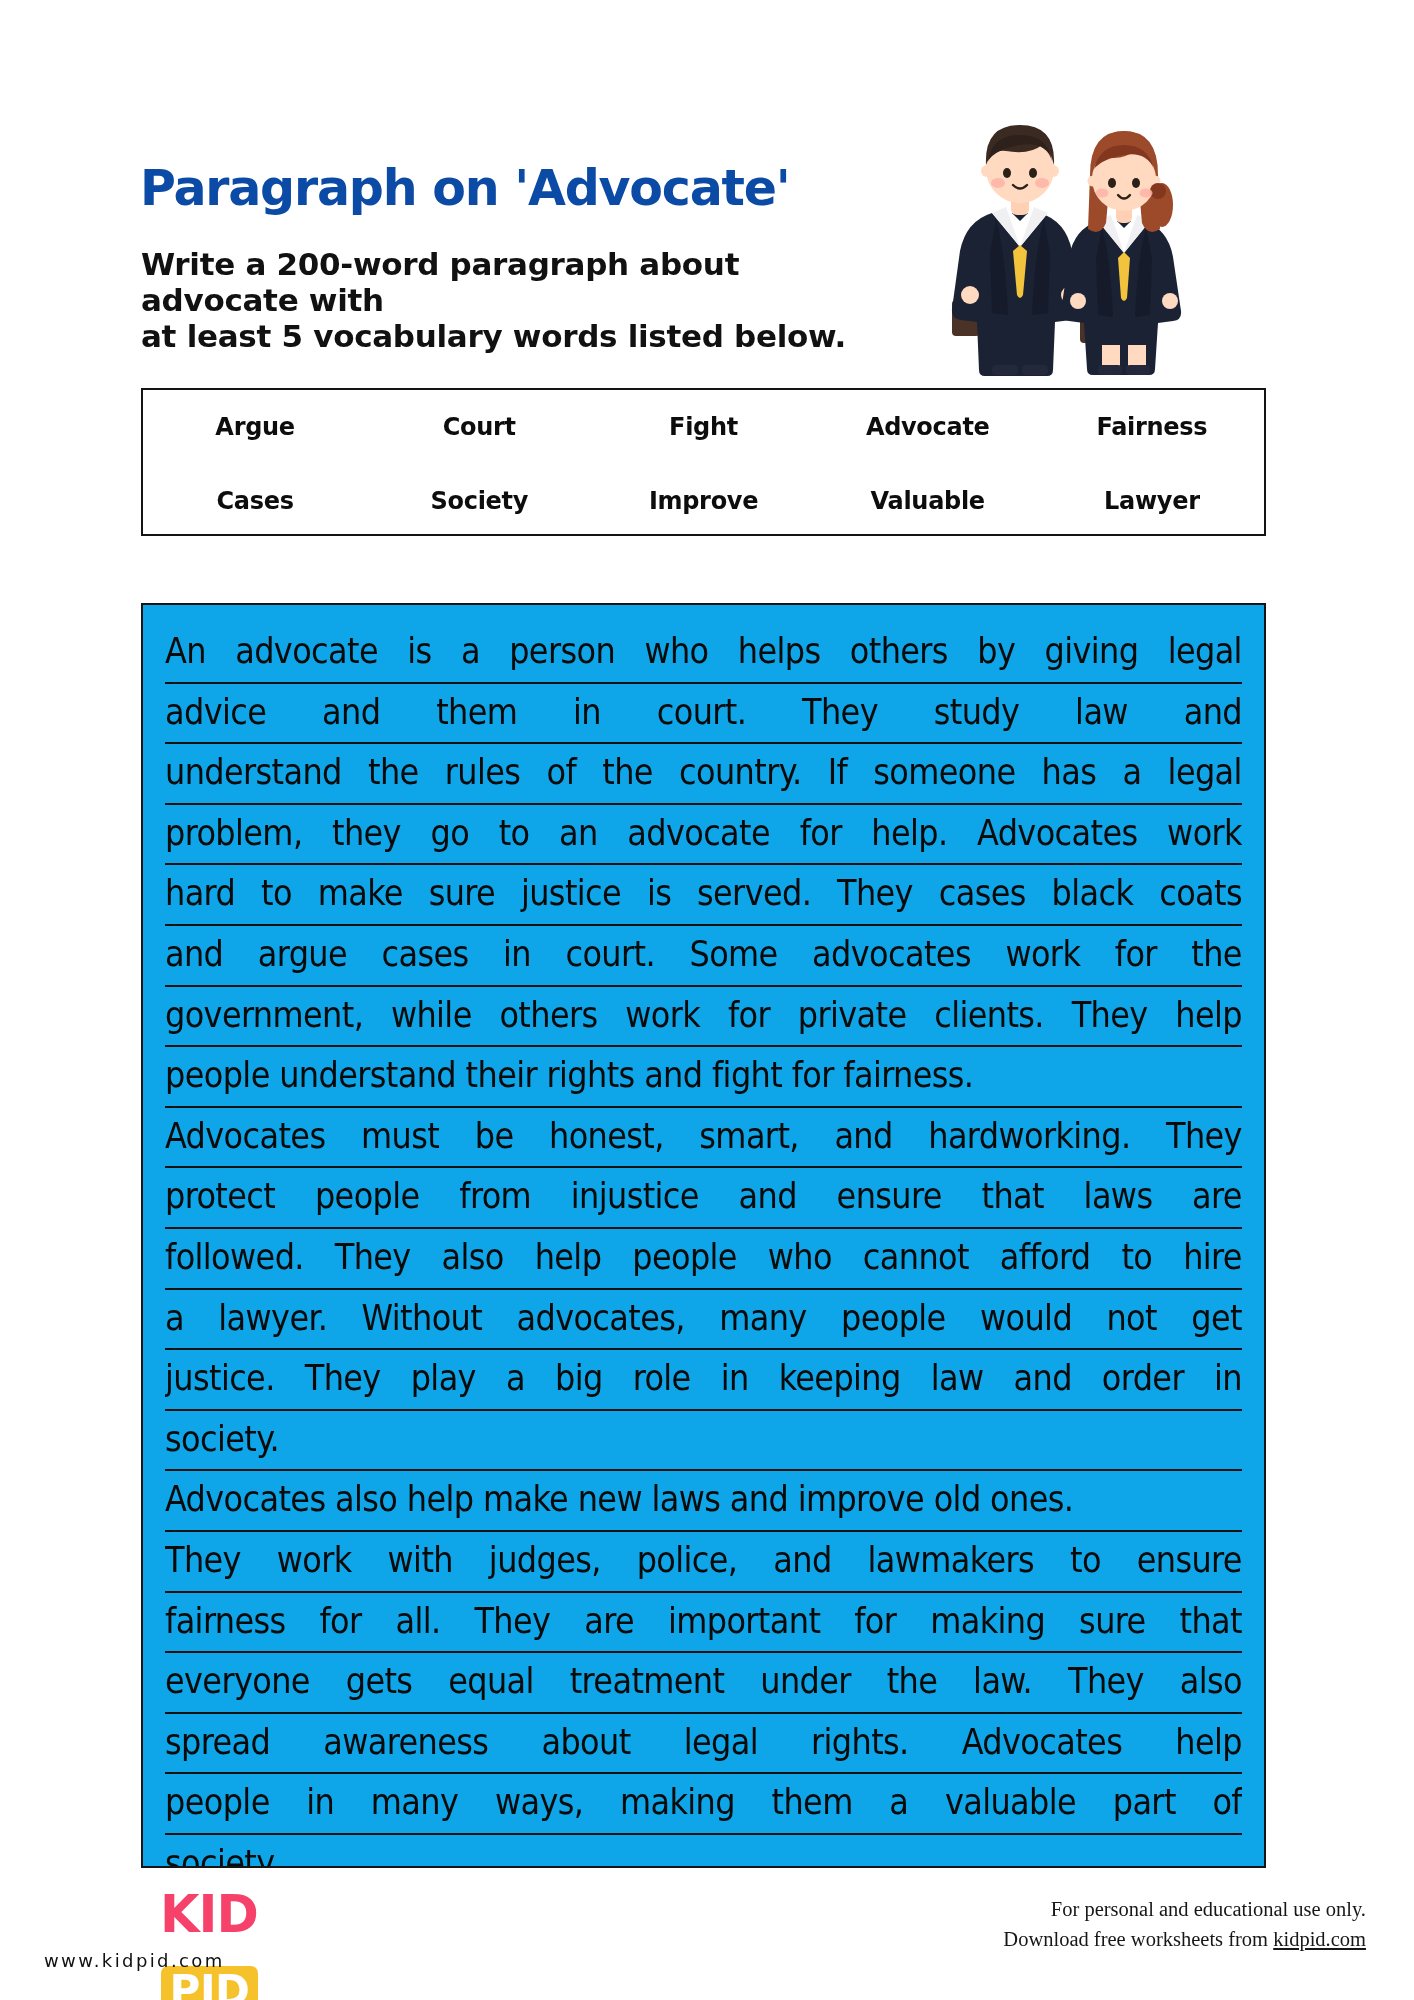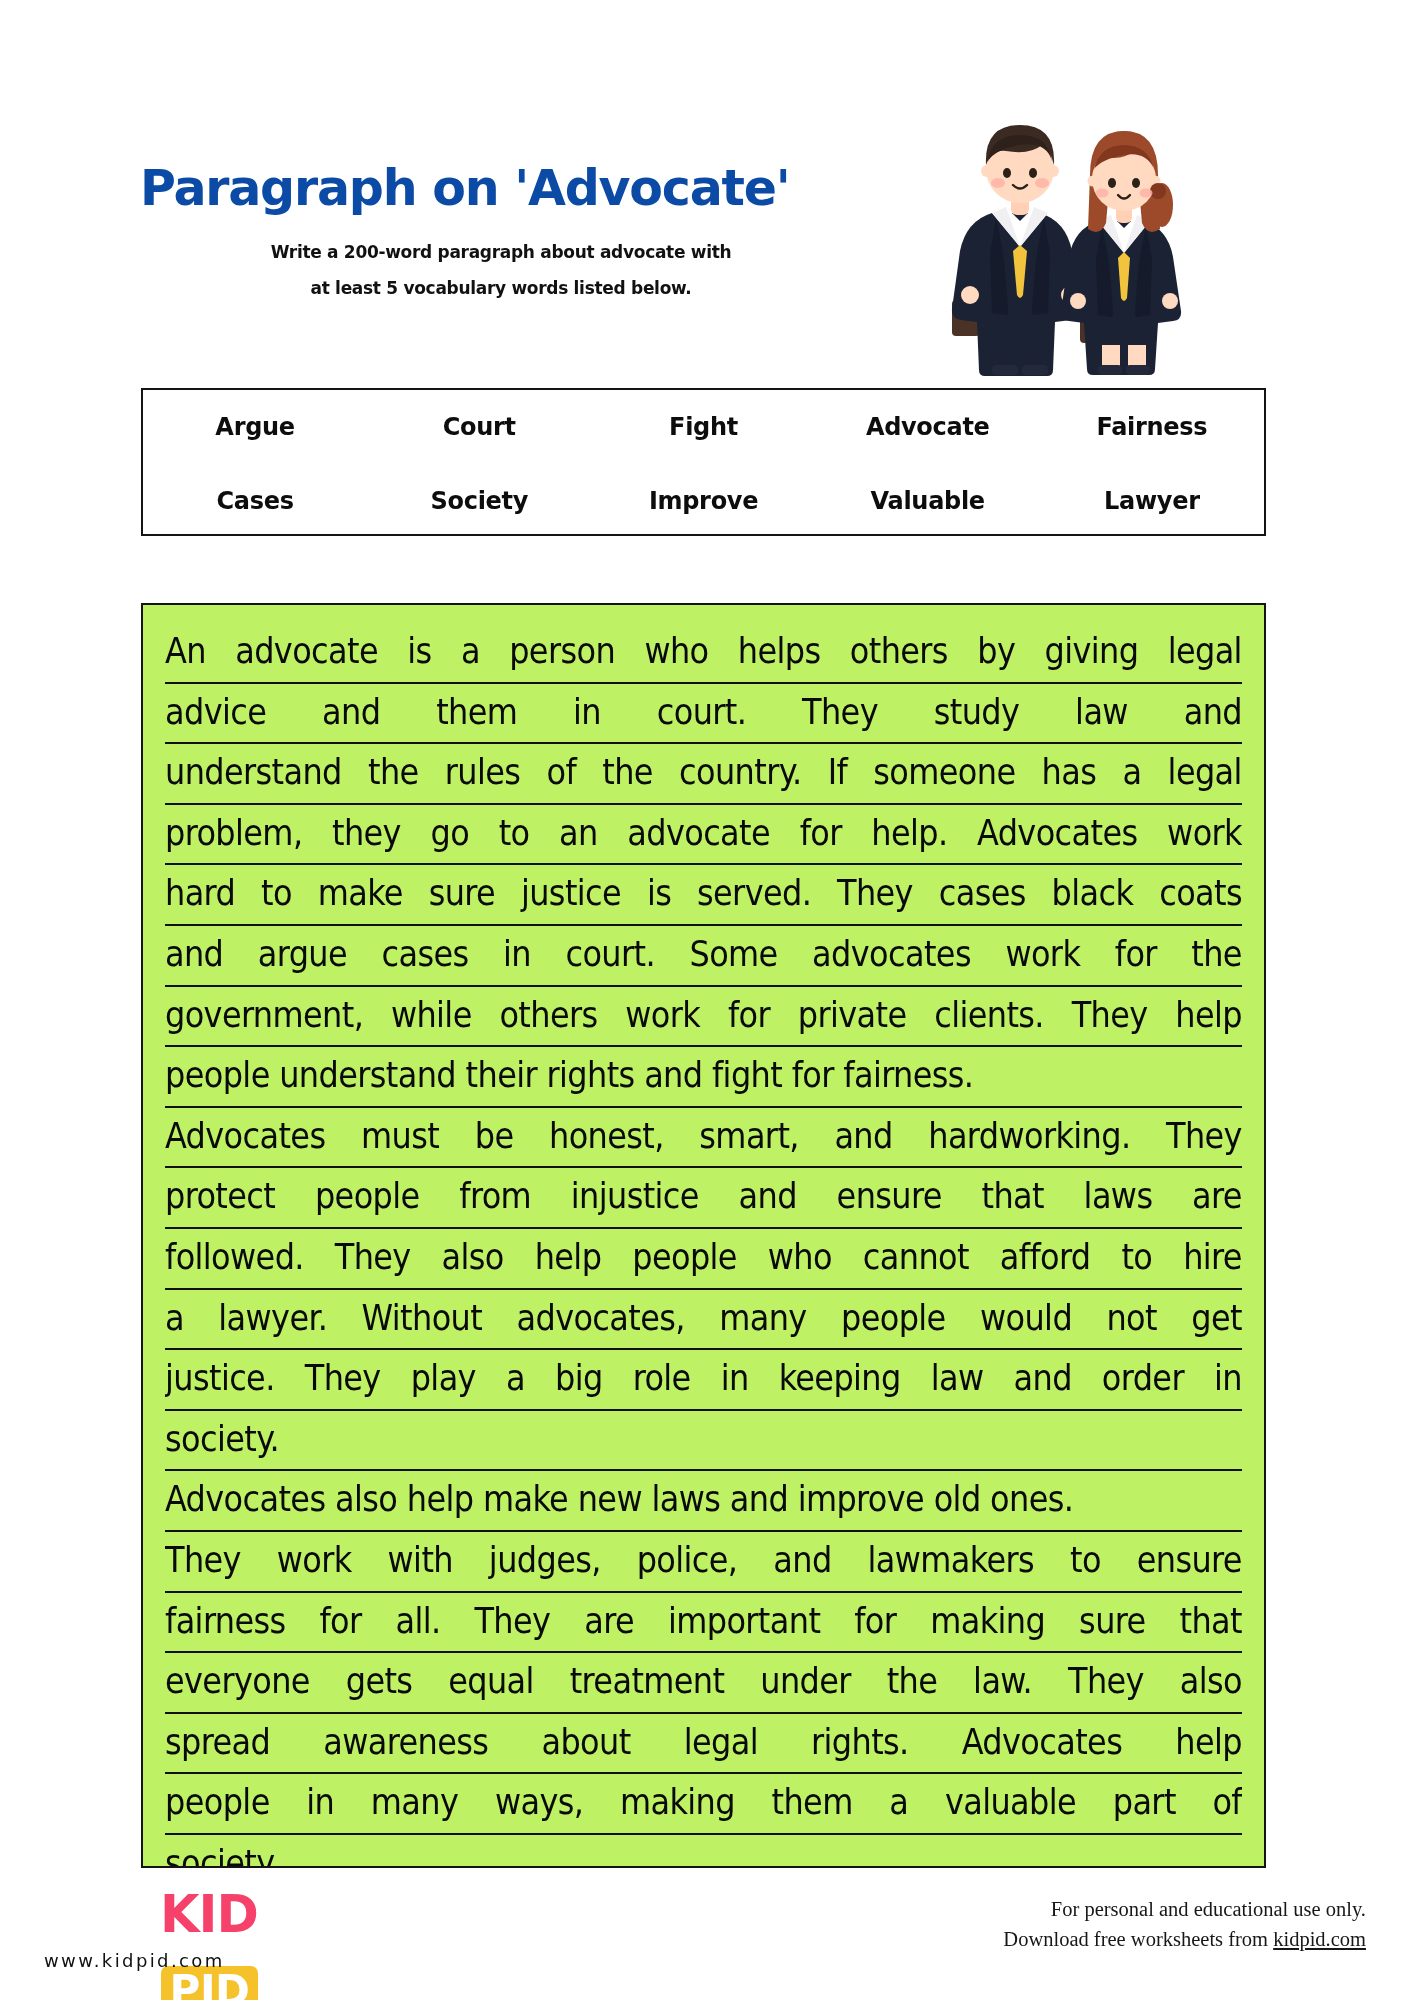--- a/index.html
+++ b/index.html
@@ -29,29 +29,28 @@
     font-family: "DejaVu Sans", sans-serif;
     font-weight: bold;
     font-size: 49px;
     letter-spacing: -1.2px;
     color: #0b4ba6;
     white-space: nowrap;
   }
   #subtitle {
     position: absolute;
     left: 141px;
-    top: 234px;
+    top: 246px;
     width: 720px;
     font-family: "DejaVu Sans", sans-serif;
     font-weight: bold;
-    font-size: 17px;
+    font-size: 31px;
     line-height: 36px;
     letter-spacing: -0.3px;
     color: #111111;
-    text-align: center;
   }
 
   
   #illustration {
     position: absolute;
     left: 930px;
     top: 95px;
     width: 260px;
     height: 290px;
   }
@@ -85,21 +84,21 @@
 
   
   #paragraph-box {
     position: absolute;
     left: 141px;
     top: 603px;
     width: 1125px;
     height: 1265px;
     border: 2.6px solid #141414;
     box-sizing: border-box;
-    background: #bef264;
+    background: #0ea5e9;
     padding: 18px 22px 0 22px;
     overflow: hidden;
   }
   .para-line {
     display: block;
     position: relative;
     height: 58.6px;
     line-height: 55px;
     font-family: "DejaVu Sans Condensed", "DejaVu Sans", sans-serif;
     font-weight: 400;

